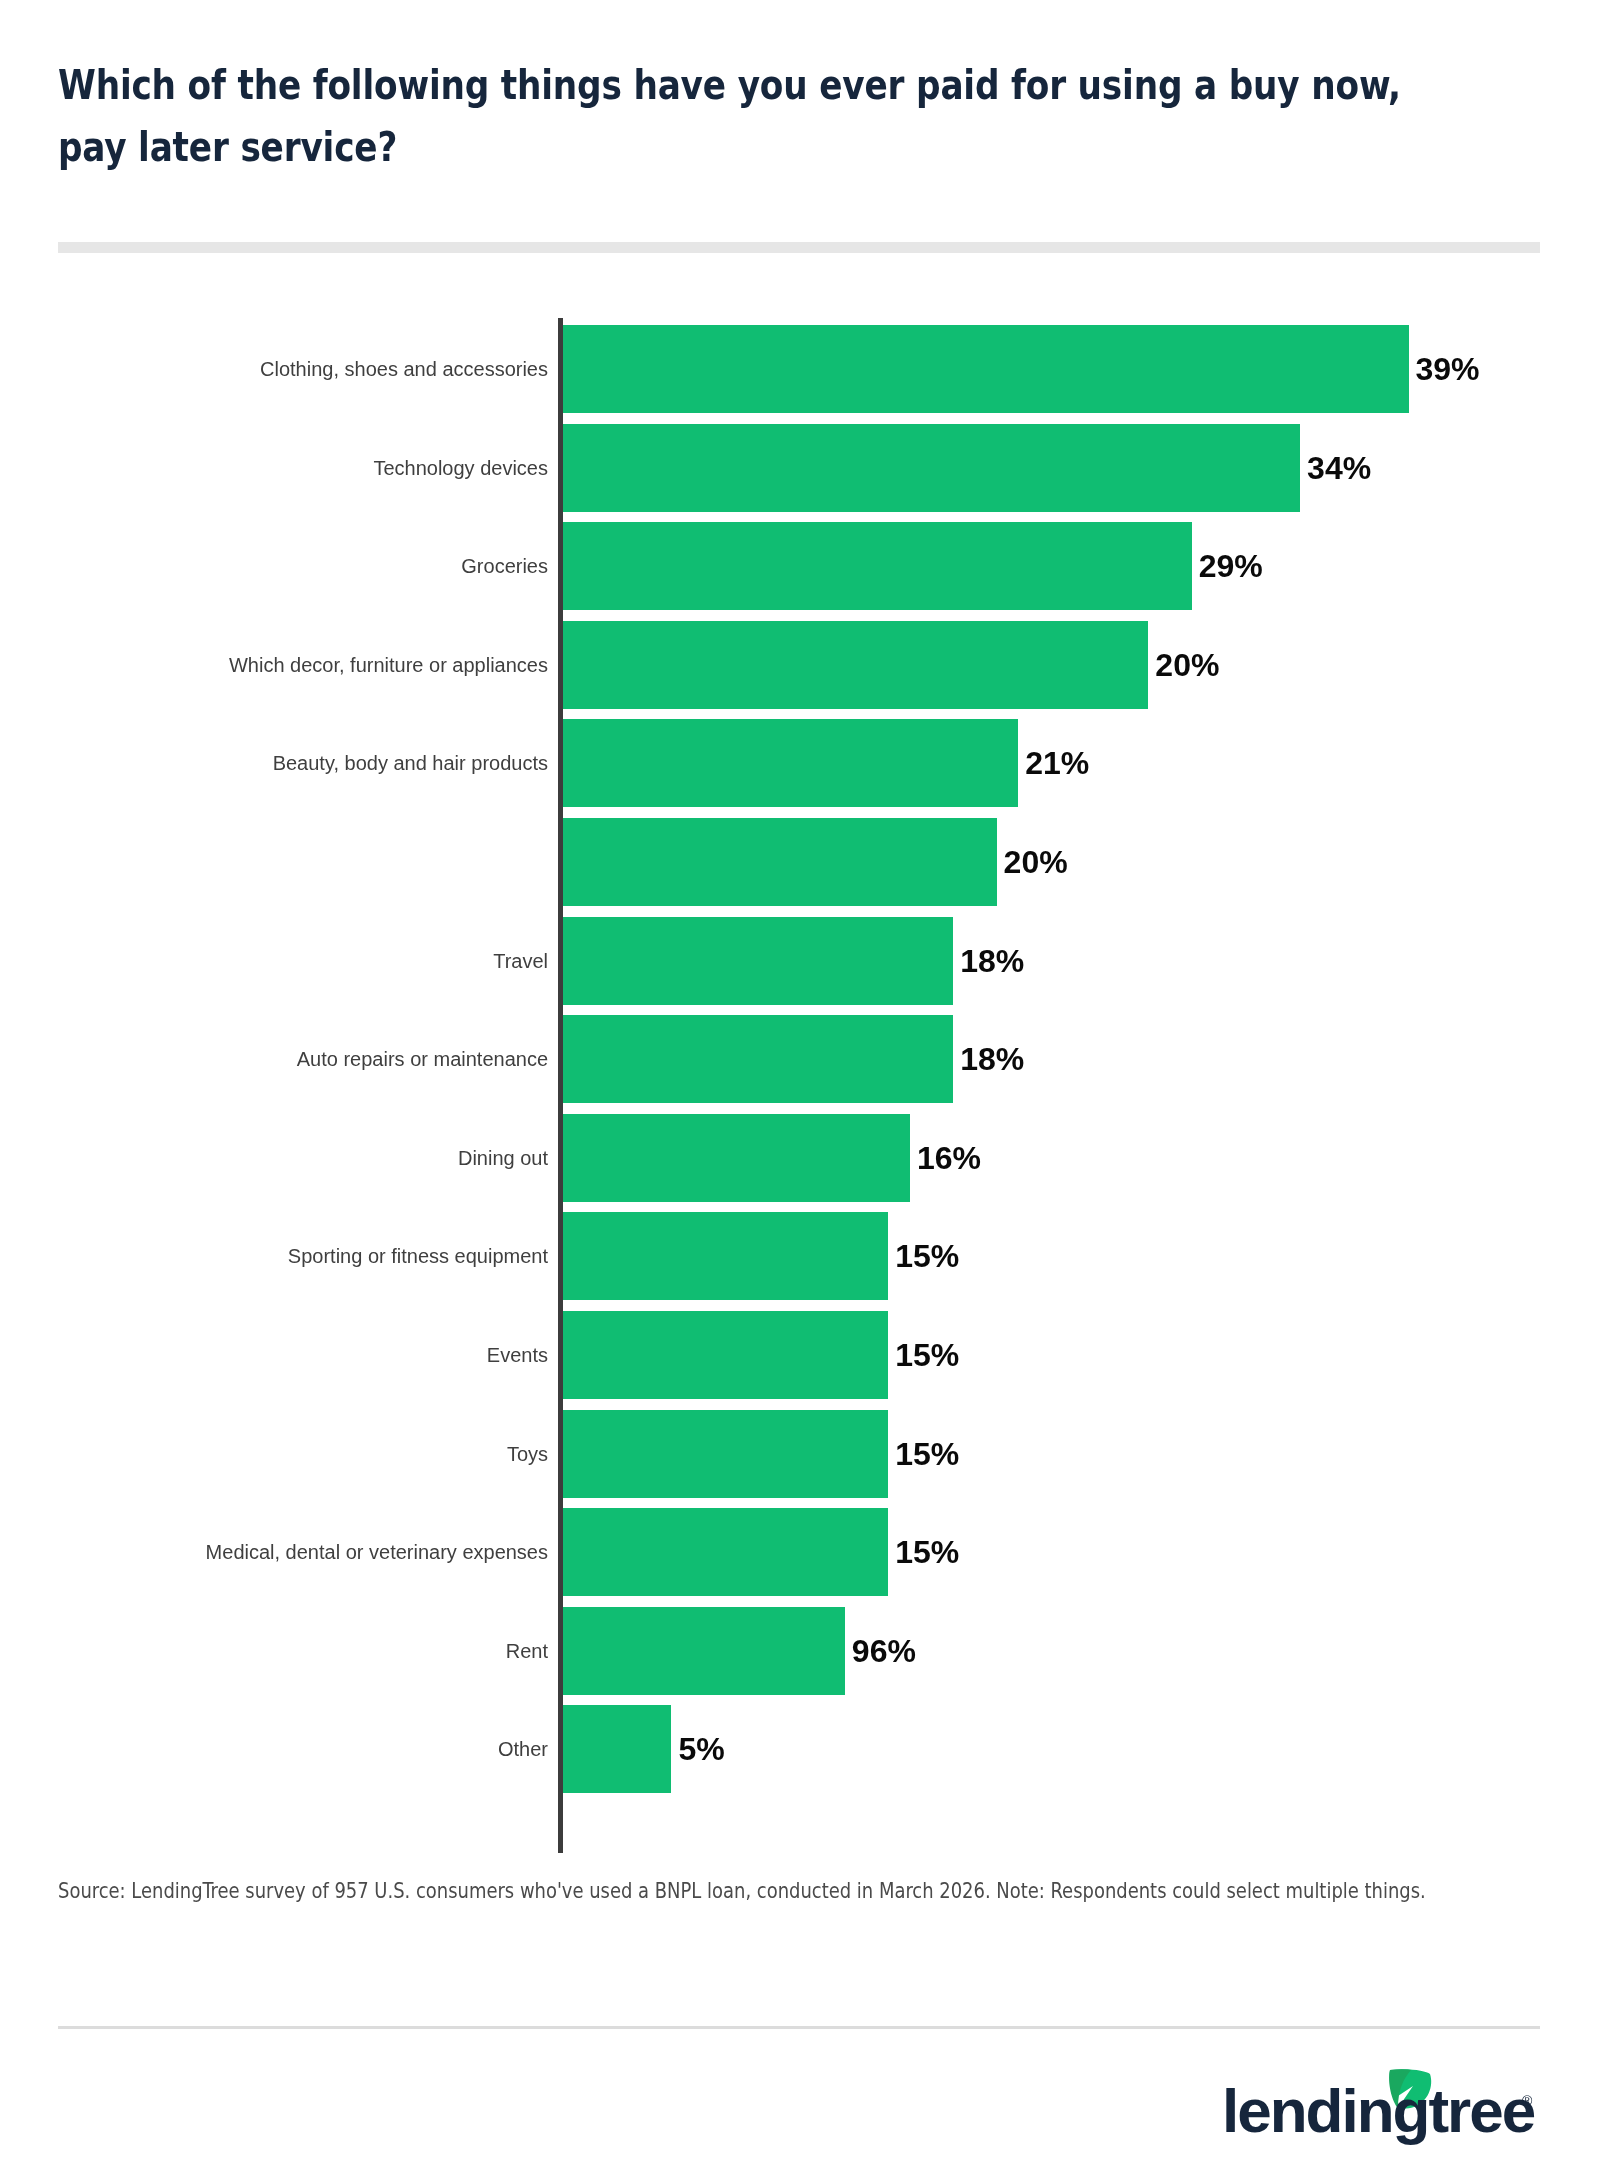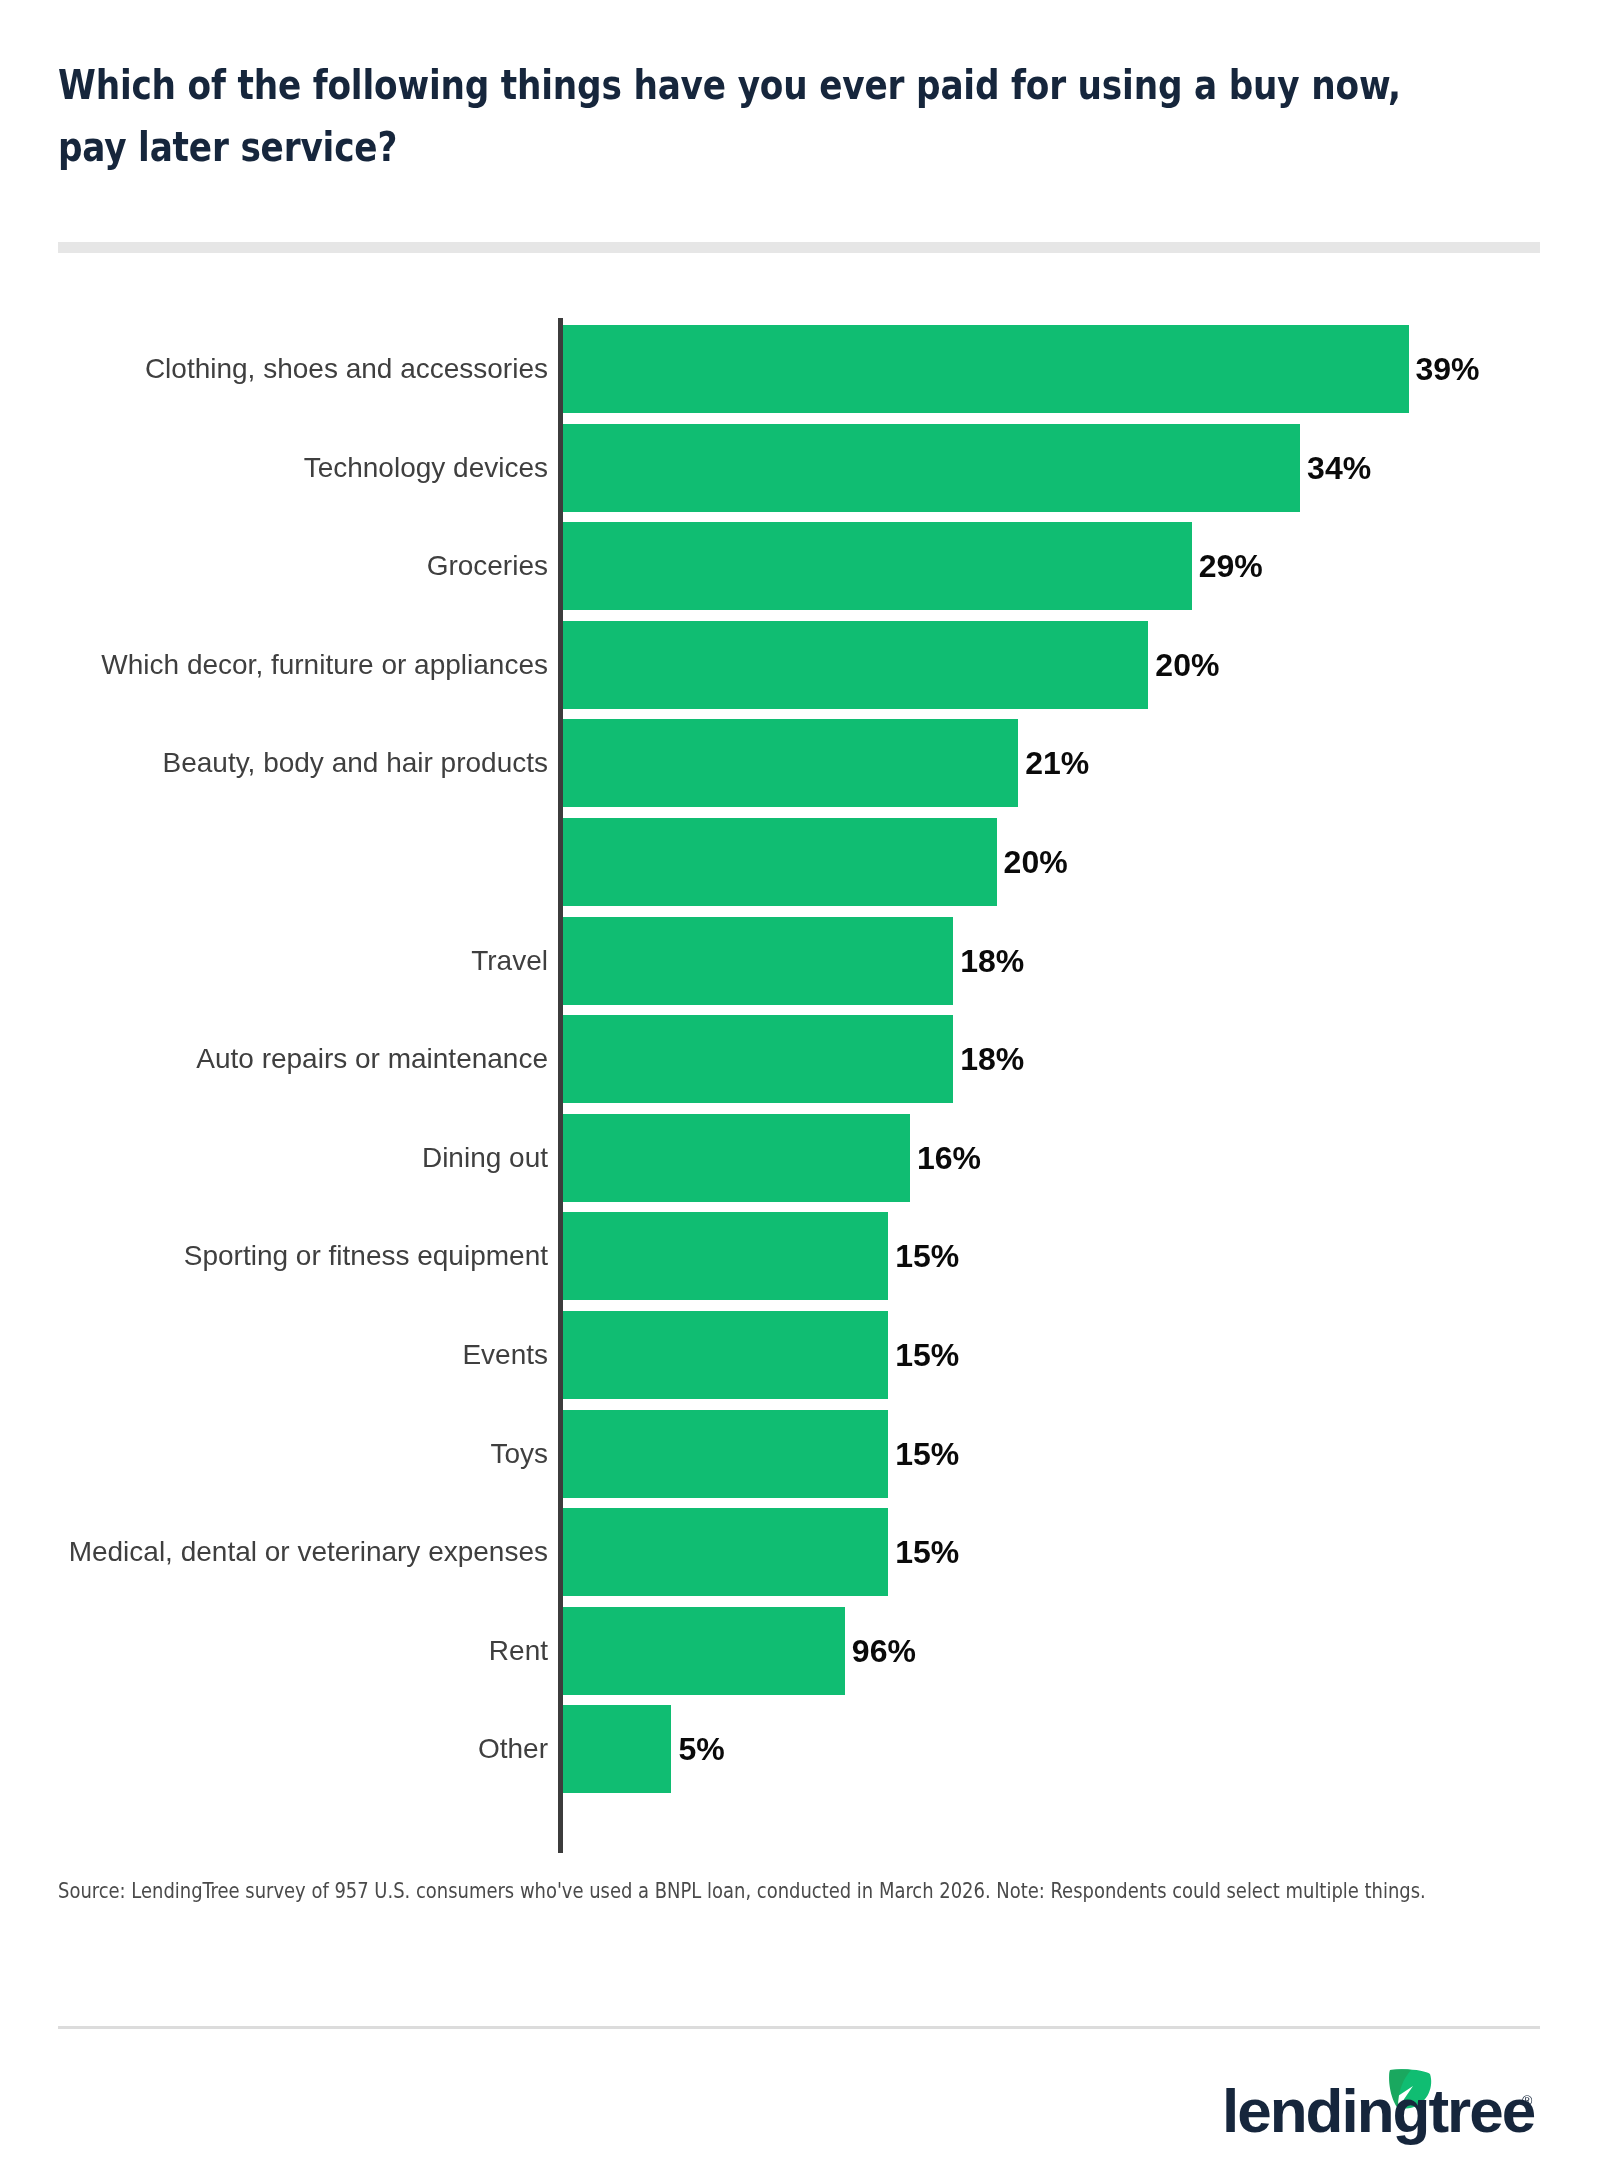--- a/index.html
+++ b/index.html
@@ -76,21 +76,21 @@
   .row {
     position: relative;
     height: 98.6px;
   }
   .cat-label {
     position: absolute;
     right: 1052px; 
     top: 0;
     height: 88px;
     line-height: 88px;
-    font-size: 28px;
+    font-size: 20px;
     color: #3f3f3f;
     white-space: nowrap;
     font-family: "Liberation Sans", sans-serif;
   }
   .bar-wrap {
     position: absolute;
     left: 563px;
     top: 0;
     height: 88px;
     display: flex;

